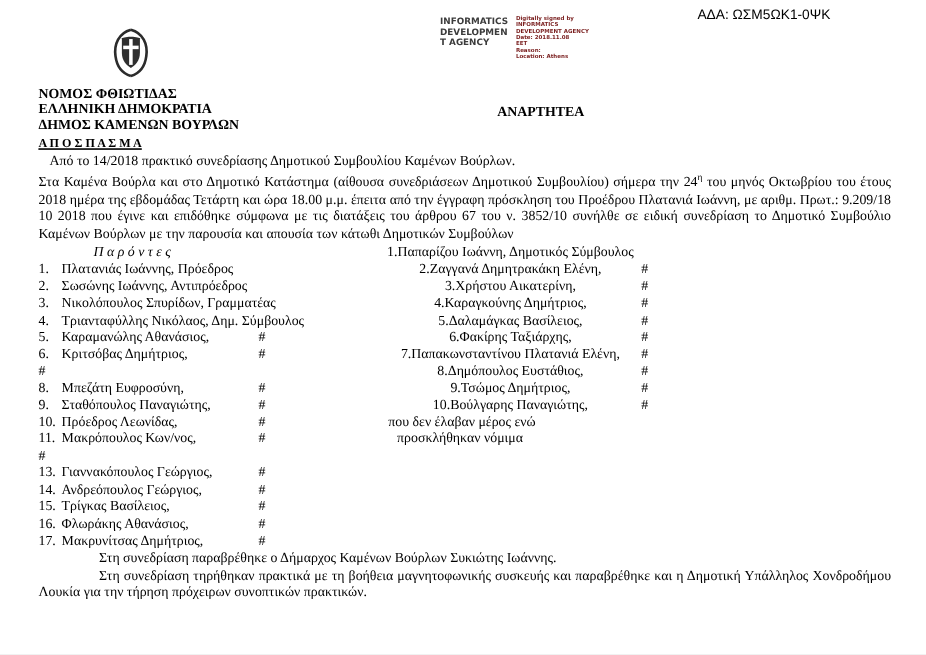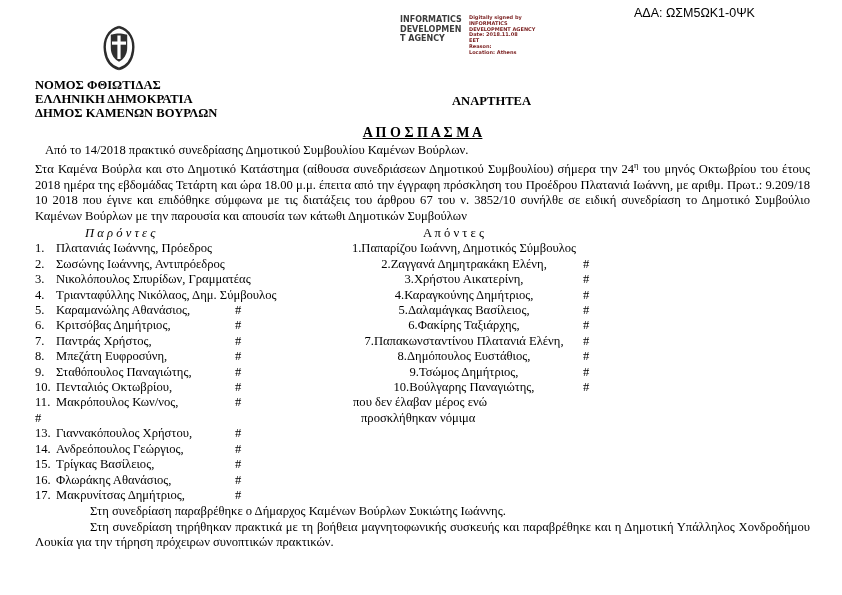--- a/index.html
+++ b/index.html
@@ -18,21 +18,21 @@
     font-size:8px; line-height:9.5px; color:#3c3c3c; white-space:pre-line; width:64px;
   }
   .stamp-sig {
     font-family:"DejaVu Sans", sans-serif; font-weight:bold;
     font-size:5px; line-height:5.8px; color:#7a1f1f; white-space:pre-line;
   }
   .emblem { position:absolute; top:24px; left:100px; }
   .content { padding:78px 32px 0 35px; }
   .hdr { font-weight:bold; line-height:14px; }
   .anartitea { position:absolute; left:452px; top:94px; font-weight:bold; }
-  .title { text-align:center; font-weight:bold; margin-top:5px; font-size:14px;text-decoration:underline; }
+  .title { text-align:left; font-weight:bold; margin-top:5px; font-size:11px;text-decoration:underline; }
   .title span { text-decoration:underline; }
   .subtitle { text-indent:10px; margin-top:2px; line-height:15.2px; }
   .bodypara { text-align:justify; line-height:15.4px; }
   .bodypara sup { font-size:8.5px; }
   .columns { display:flex; margin-top:2px; }
   .col-left { width:310px; }
   .col-right { flex:1; }
   .col-head { line-height:15.4px; }
   .col-left .col-head { margin-left:50px;font-style:italic; }
   .col-right .col-head { margin-left:78px; }
@@ -111,44 +111,43 @@
           </div>
         <div class="row">
             <span class="rm pl"><span class="pnum">5.</span><span>Καραμανώλης Αθανάσιος,</span></span>
             <span class="mark">#</span>
           </div>
         <div class="row">
             <span class="rm pl"><span class="pnum">6.</span><span>Κριτσόβας Δημήτριος,</span></span>
             <span class="mark">#</span>
           </div>
         <div class="row">
-            <span class="rm pl"><span class="pnum">7.</span><span>Παντράς Χρήστος,</span></span>
             <span class="mark">#</span>
           </div>
         <div class="row">
             <span class="rm pl"><span class="pnum">8.</span><span>Μπεζάτη Ευφροσύνη,</span></span>
             <span class="mark">#</span>
           </div>
         <div class="row">
             <span class="rm pl"><span class="pnum">9.</span><span>Σταθόπουλος Παναγιώτης,</span></span>
             <span class="mark">#</span>
           </div>
         <div class="row">
-            <span class="rm pl"><span class="pnum">10.</span><span>Πενταλιός Οκτωβρίου,</span></span>
+            <span class="rm pl"><span class="pnum">10.</span><span>Πρόεδρος Λεωνίδας,</span></span>
             <span class="mark">#</span>
           </div>
         <div class="row">
             <span class="rm pl"><span class="pnum">11.</span><span>Μακρόπουλος Κων/νος,</span></span>
             <span class="mark">#</span>
           </div>
         <div class="row">
             <span class="mark">#</span>
           </div>
         <div class="row">
-            <span class="rm pl"><span class="pnum">13.</span><span>Γιαννακόπουλος Χρήστου,</span></span>
+            <span class="rm pl"><span class="pnum">13.</span><span>Γιαννακόπουλος Γεώργιος,</span></span>
             <span class="mark">#</span>
           </div>
         <div class="row">
             <span class="rm pl"><span class="pnum">14.</span><span>Ανδρεόπουλος Γεώργιος,</span></span>
             <span class="mark">#</span>
           </div>
         <div class="row">
             <span class="rm pl"><span class="pnum">15.</span><span>Τρίγκας Βασίλειος,</span></span>
             <span class="mark">#</span>
           </div>
@@ -156,21 +155,20 @@
             <span class="rm pl"><span class="pnum">16.</span><span>Φλωράκης Αθανάσιος,</span></span>
             <span class="mark">#</span>
           </div>
         <div class="row">
             <span class="rm pl"><span class="pnum">17.</span><span>Μακρυνίτσας Δημήτριος,</span></span>
             <span class="mark">#</span>
           </div>
       </div>
 
       <div class="col-right">
-        <div class="col-head">Α π ό ν τ ε ς</div>
         <div class="row">
             <span class="rm al"><span>1.</span><span>Παπαρίζου Ιωάννη, Δημοτικός Σύμβουλος</span></span>
             <span class="mark"></span>
           </div>
         <div class="row">
             <span class="rm al"><span>2.</span><span>Ζαγγανά Δημητρακάκη Ελένη,</span></span>
             <span class="mark">#</span>
           </div>
         <div class="row">
             <span class="rm al"><span>3.</span><span>Χρήστου Αικατερίνη,</span></span>

